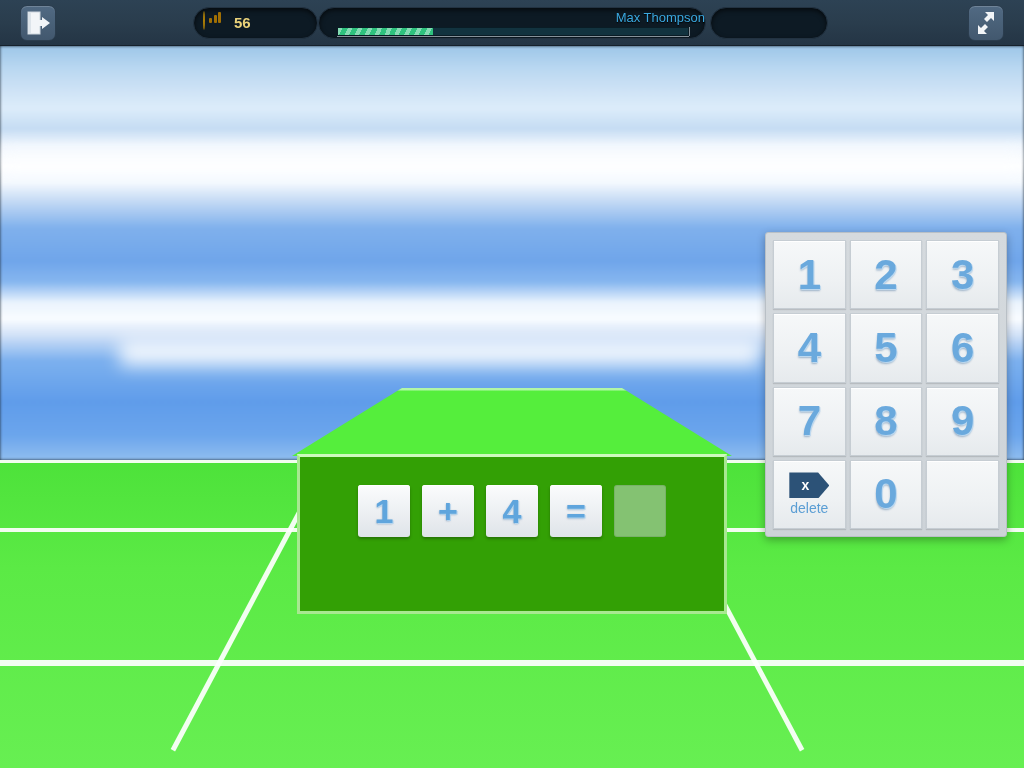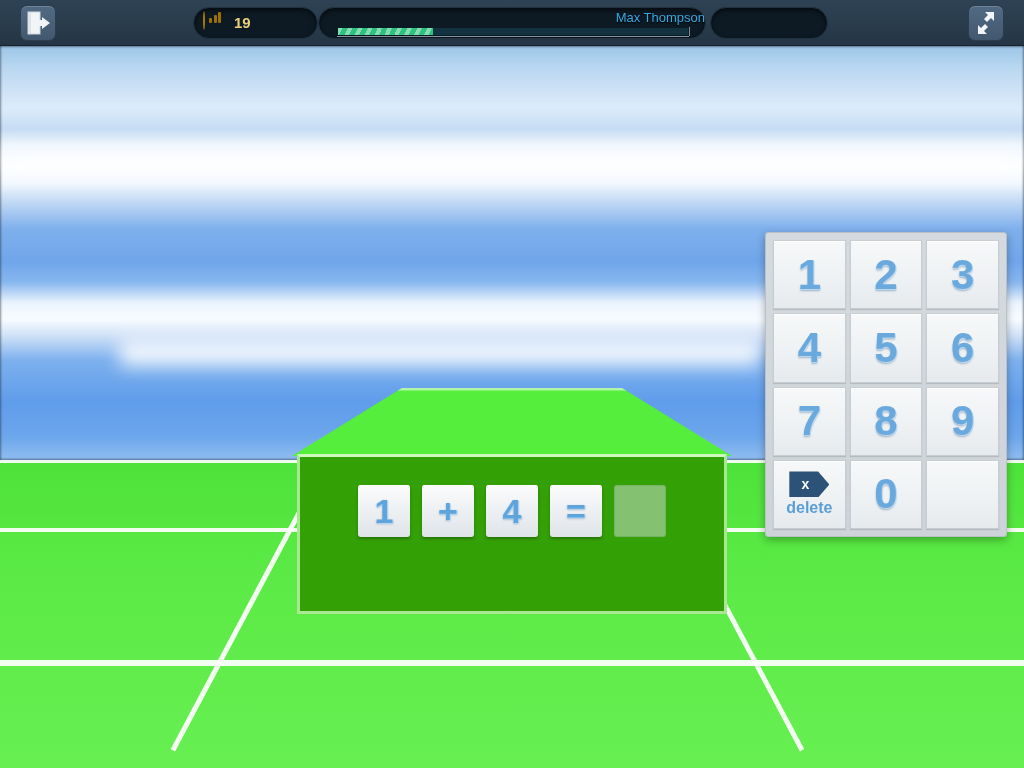--- a/index.html
+++ b/index.html
@@ -187,21 +187,21 @@
   .del-glyph .tag {
     position:absolute; left:0; top:0; width:40px; height:26px;
     background:#2c5277;
     clip-path:polygon(0% 0%, 72% 0%, 100% 50%, 72% 100%, 0% 100%);
   }
   .del-glyph .x {
     position:relative; color:#fff; font-size:14px; font-weight:bold;
     text-shadow:none; left:-4px;
   }
   .del-label {
-    font-size:16px; color:#5b9ed4; font-weight:bold; text-shadow:none;
+    font-size:14px; color:#5b9ed4; font-weight:normal; text-shadow:none;
   }
 </style>
 </head>
 <body>
 
 <div id="stage">
 
   <div class="sky"></div>
   <div class="sky-streak streak-b"></div>
   <div class="sky-streak streak-a"></div>
@@ -263,21 +263,21 @@
     <div class="pill coins">
       <span class="coin-wrap">
         <span class="coin-circle">
           <span class="coin-bars">
               <i></i>
               <i></i>
               <i></i>
             </span>
         </span>
       </span>
-      <span class="coin-count">19</span>
+      <span class="coin-count">56</span>
     </div>
 
     <div class="pill player">
       <div class="player-name">Max Thompson</div>
       <div class="xp-track">
         <div class="xp-fill" id="xpfill" style="width: 27%;"></div>
       </div>
     </div>
 
     <div class="pill spare"></div>

